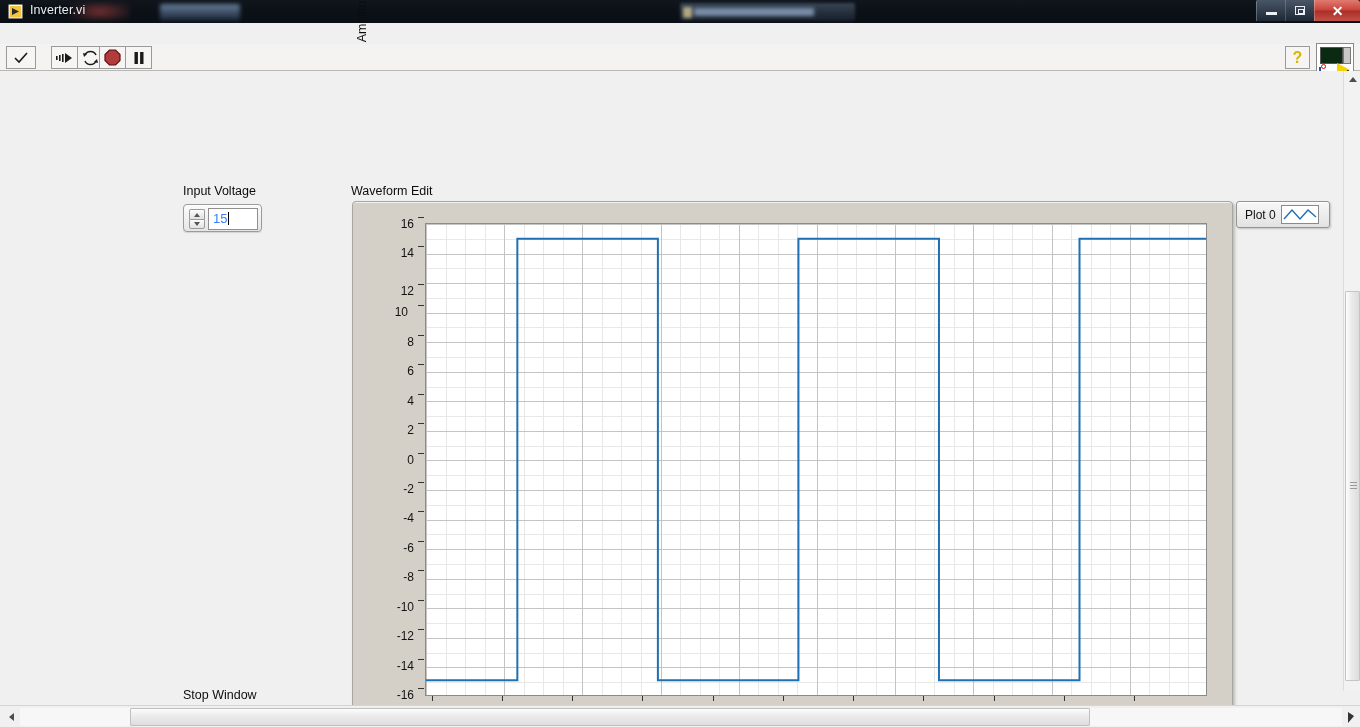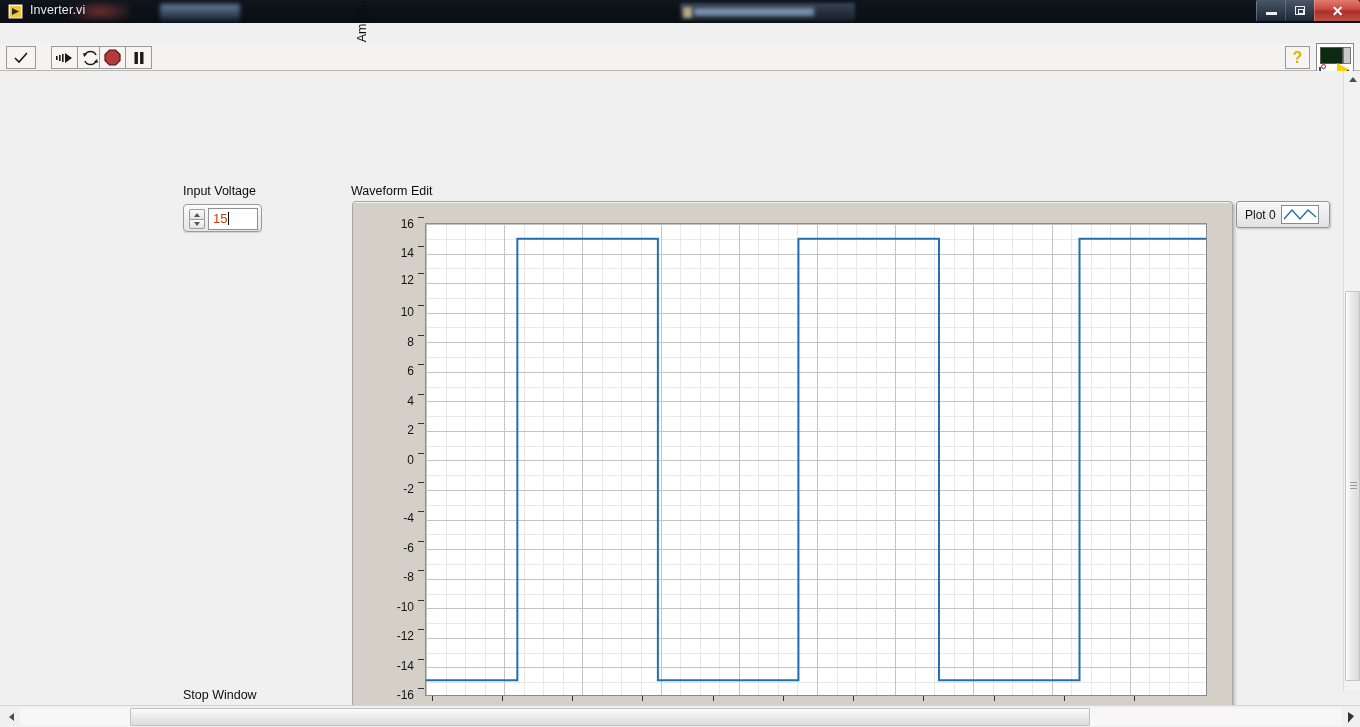--- a/index.html
+++ b/index.html
@@ -128,21 +128,21 @@
     background: linear-gradient(to bottom,#fcfcfc,#e2e2e2);
     display: flex; align-items: center; justify-content: center;
   }
   .spin div:first-child { border-bottom: none; border-radius: 2px 2px 0 0; }
   .spin div:last-child { border-radius: 0 0 2px 2px; }
   .ar-up { width:0;height:0;border-left:3.5px solid transparent;border-right:3.5px solid transparent;border-bottom:4px solid #555;}
   .ar-dn { width:0;height:0;border-left:3.5px solid transparent;border-right:3.5px solid transparent;border-top:4px solid #555;}
   .numfield {
     position: absolute; left: 24px; top: 3px; width: 50px; height: 22px;
     background: #fff; border: 1px solid #8f8f8f;
-    font-size: 13px; color: #c2410c; padding: 2px 0 0 4px;
+    font-size: 13px; color: #3b82f6; padding: 2px 0 0 4px;
   }
   .caret { display:inline-block; width:1px; height:13px; background:#000;
     vertical-align:-2px; margin-left:1px; }
 
   
   .stopbtn {
     position: absolute; left: 183px; top: 637px; width: 94px; height: 27px;
     background: linear-gradient(to bottom,#fafafa,#dcdcdc);
     border: 1px solid #8d8d8d; border-radius: 4px;
     box-shadow: inset 0 1px 0 #fff, 1px 2px 2px rgba(0,0,0,.25);
@@ -345,25 +345,25 @@
     <div class="chart-frame">
       <div class="yticks" id="yticks">
           <div class="ytick" style="top: -6px; width: 72px;">
             <span>16</span>
             <span class="mark"></span>
           </div>
           <div class="ytick" style="top: 23.4375px; width: 72px;">
             <span>14</span>
             <span class="mark"></span>
           </div>
-          <div class="ytick" style="top: 50px; width: 77px; padding-left: 27px;">
+          <div class="ytick" style="top: 61px; width: 77px; padding-left: 27px;">
             <span>12</span>
             <span class="mark"></span>
           </div>
-          <div class="ytick" style="top: 82.3125px; width: 72px;">
+          <div class="ytick" style="top: 82.3125px; width: 72px; gap: 6px;">
             <span>10</span>
             <span class="mark"></span>
           </div>
           <div class="ytick" style="top: 111.75px; width: 72px;">
             <span>8</span>
             <span class="mark"></span>
           </div>
           <div class="ytick" style="top: 141.188px; width: 72px;">
             <span>6</span>
             <span class="mark"></span>

